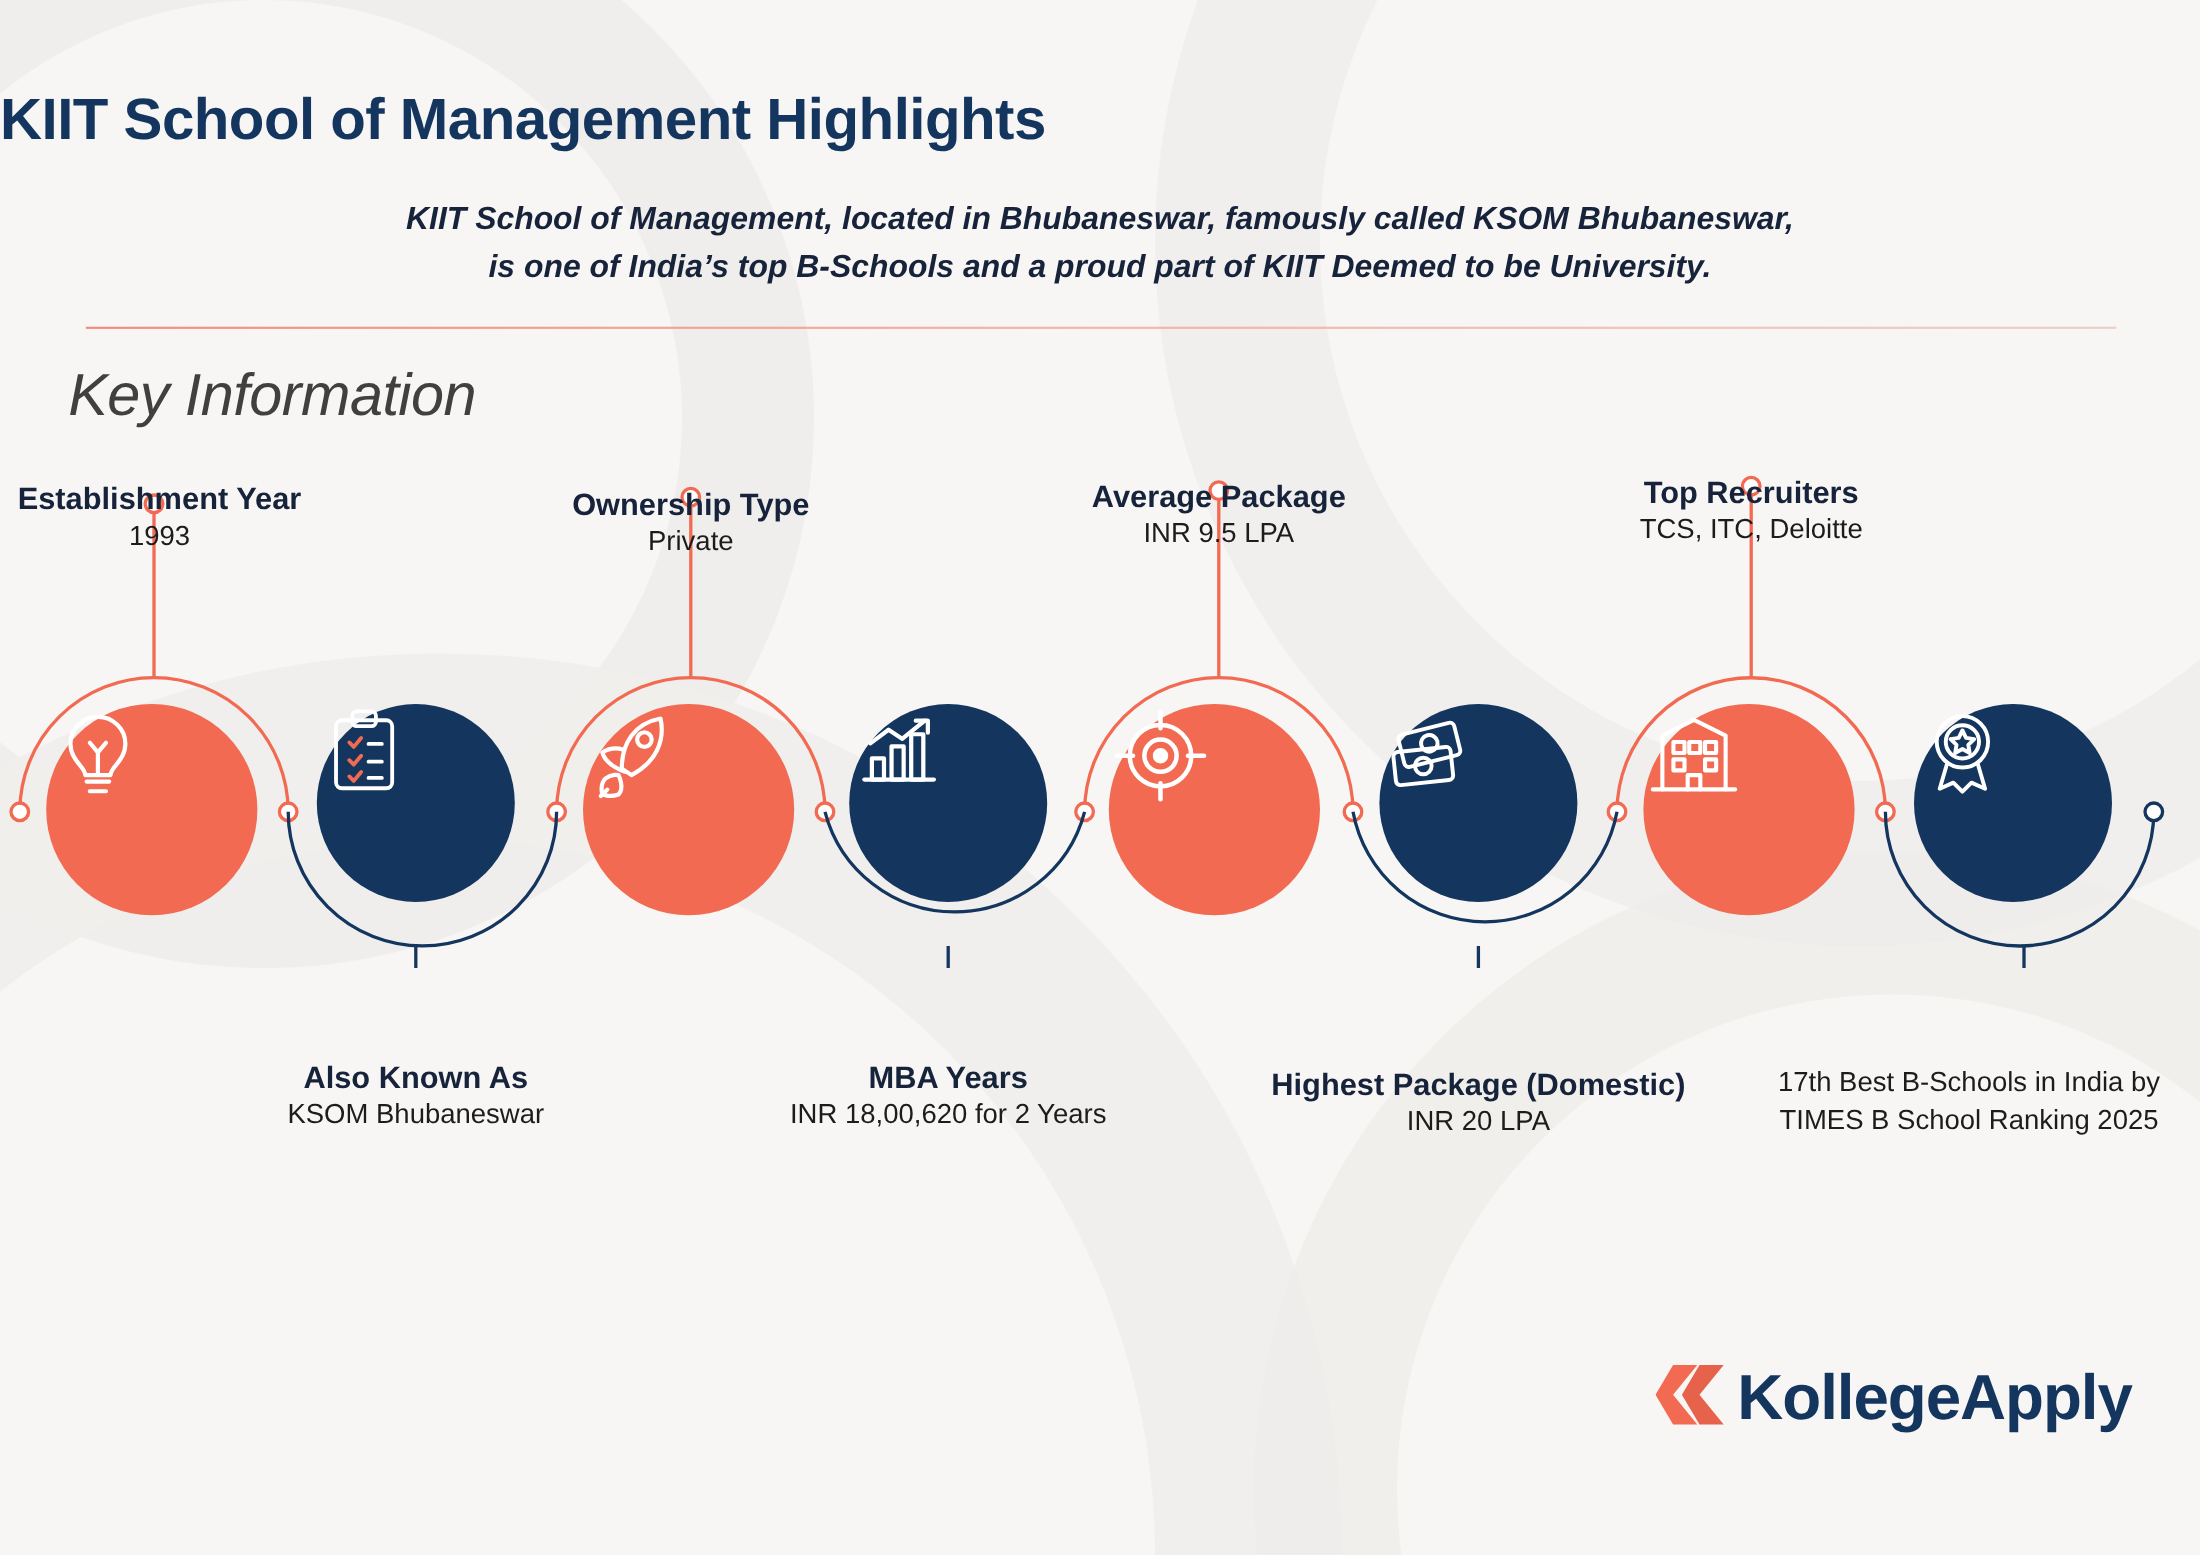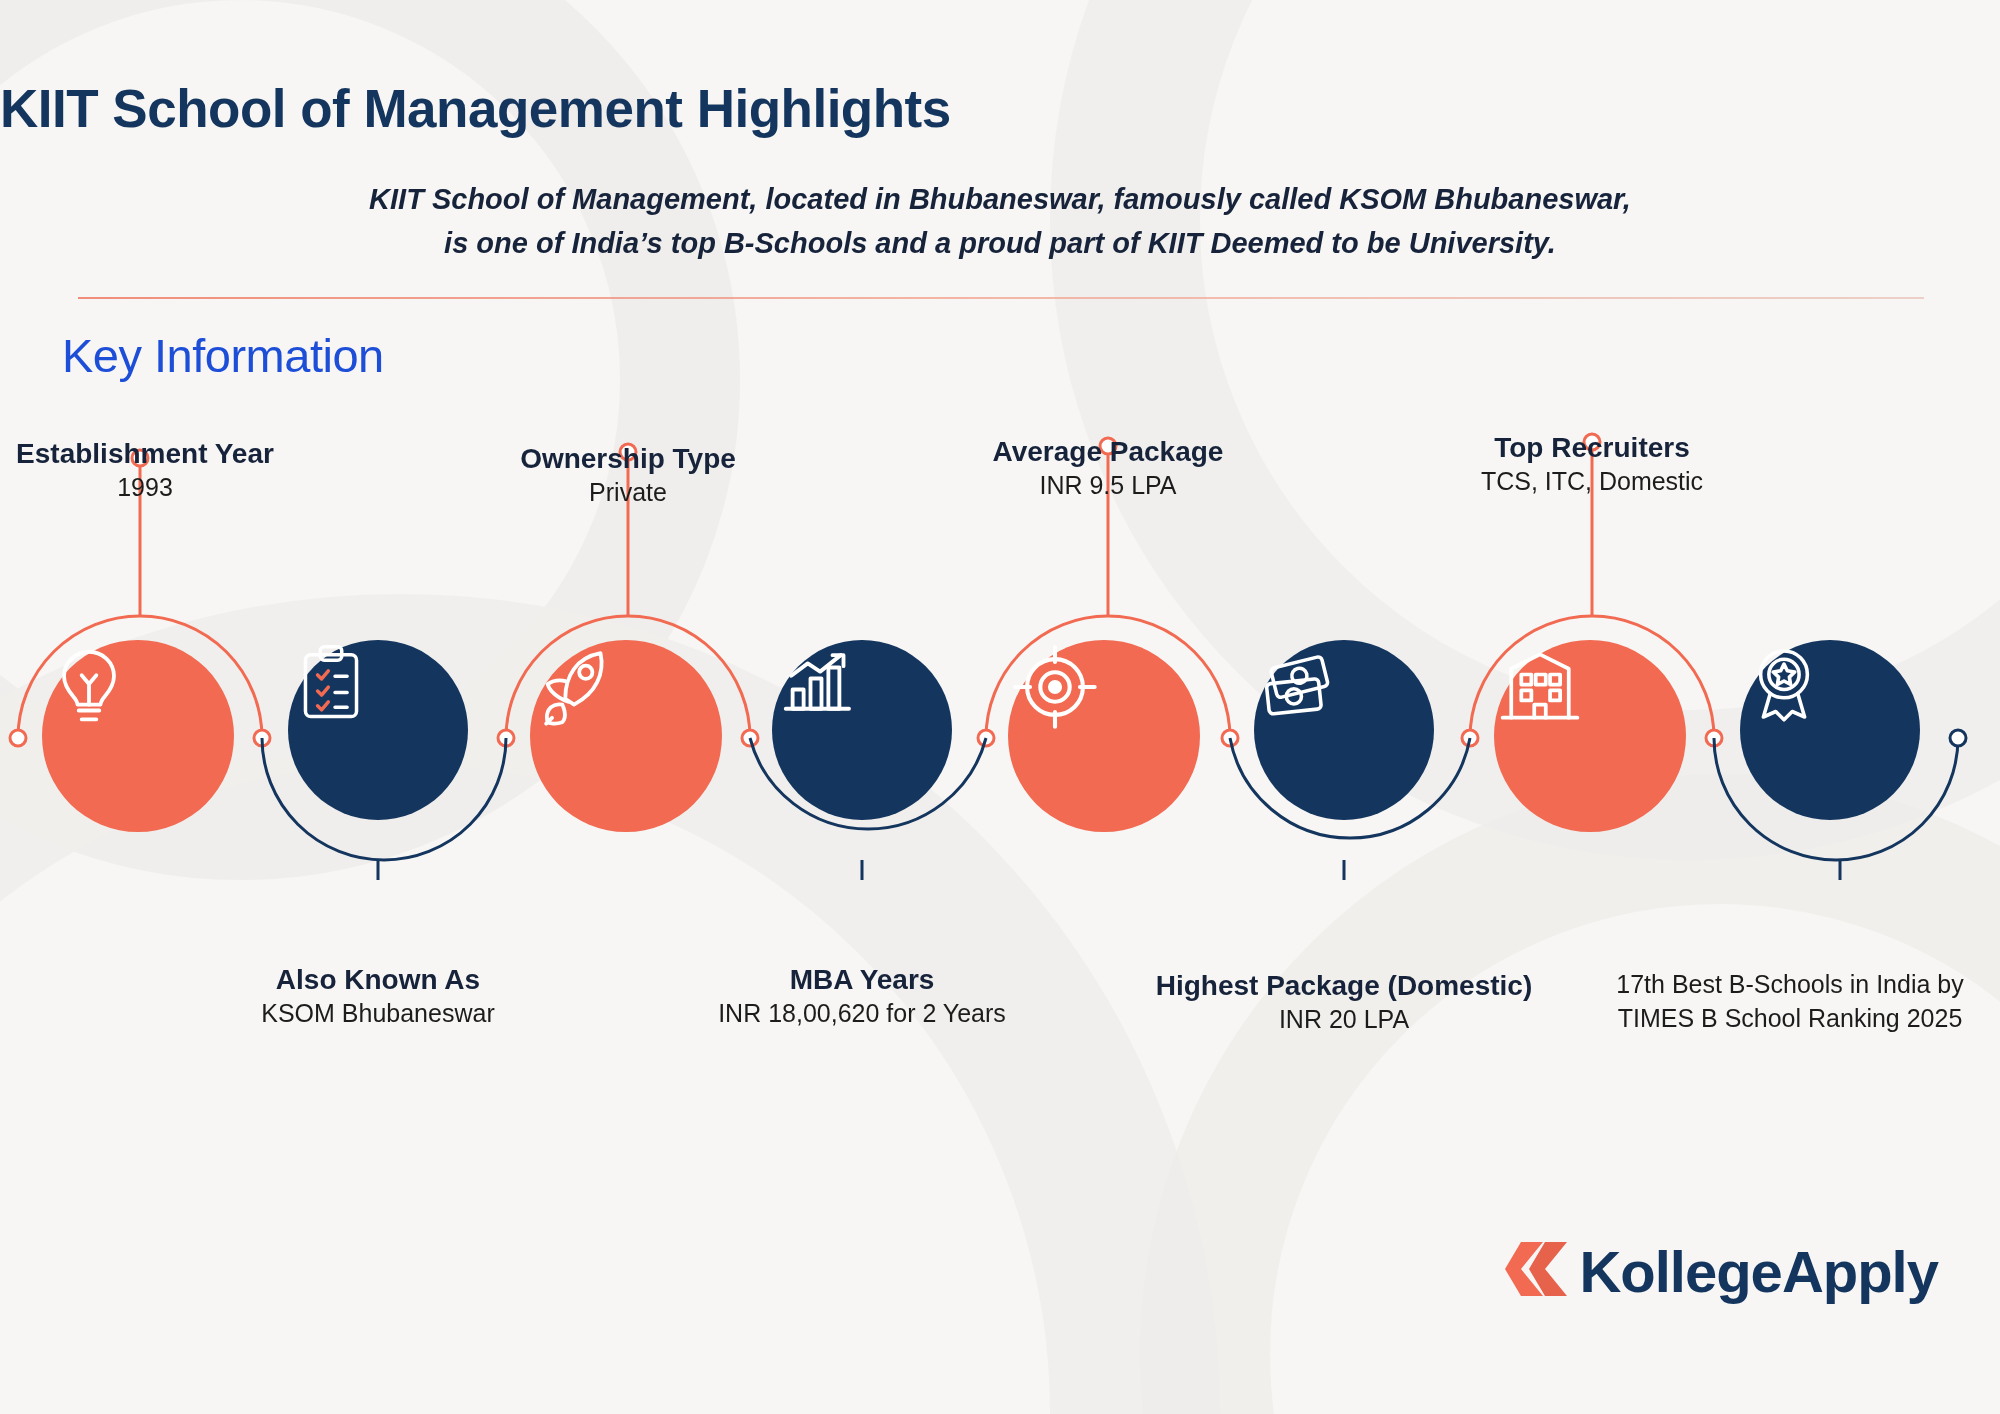--- a/index.html
+++ b/index.html
@@ -87,24 +87,25 @@
     left: 78px;
     width: 1846px;
     height: 2px;
     background: linear-gradient(to right, #ef6b52, #f3a18d, #e8c3b8);
     opacity: .75;
   }
   .section-heading {
     position: absolute;
     top: 328px;
     left: 62px;
-    font-size: 47px;
-    color: #1d4ed8;
+    font-size: 54px;
+    color: #404040;
     font-weight: 400;
     letter-spacing: -0.5px;
+    font-style: italic;
   }
 
   
   .timeline {
     position: absolute;
     top: 400px;
     left: 0;
     width: 2000px;
     height: 480px;
   }
@@ -338,21 +339,21 @@
     <div class="l-value">Private</div>
   </div>
 
   <div class="label" style="left:958px; top:434px; width:300px;">
     <div class="l-title">Average Package</div>
     <div class="l-value">INR 9.5 LPA</div>
   </div>
 
   <div class="label" style="left:1442px; top:430px; width:300px;">
     <div class="l-title">Top Recruiters</div>
-    <div class="l-value">TCS, ITC, Domestic</div>
+    <div class="l-value">TCS, ITC, Deloitte</div>
   </div>
 
   <div class="label" style="left:228px; top:962px; width:300px;">
     <div class="l-title">Also Known As</div>
     <div class="l-value">KSOM Bhubaneswar</div>
   </div>
 
   <div class="label" style="left:662px; top:962px; width:400px;">
     <div class="l-title">MBA Years</div>
     <div class="l-value">INR 18,00,620 for 2 Years</div>

